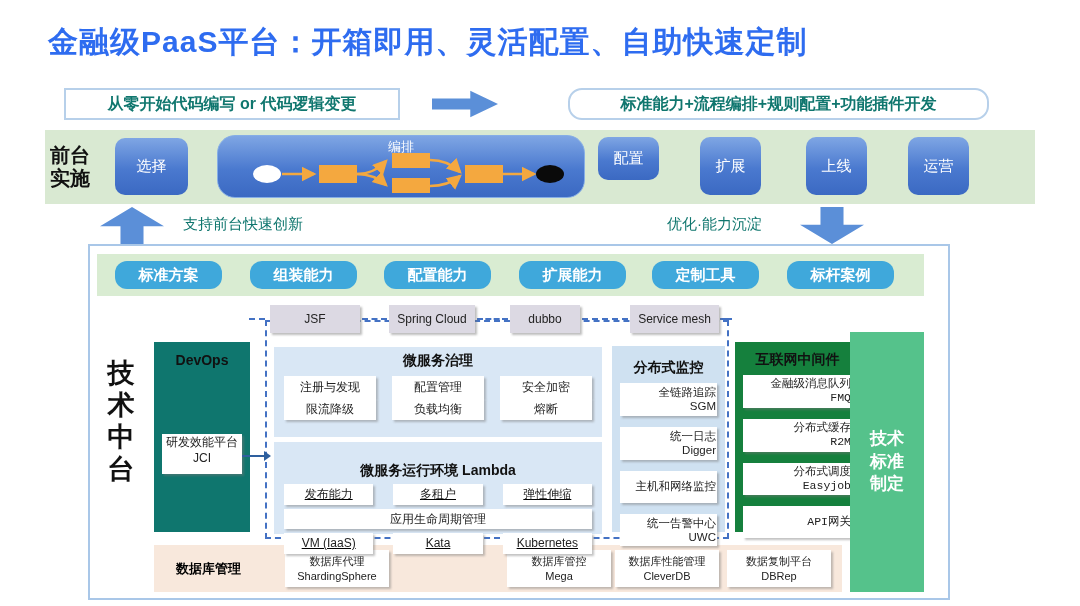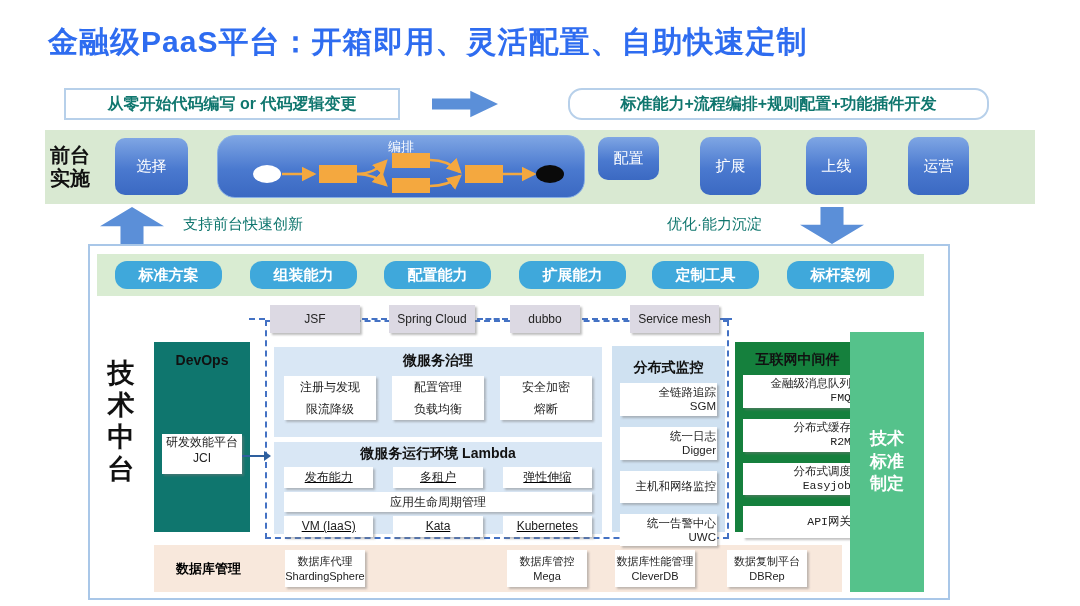--- a/index.html
+++ b/index.html
@@ -81,21 +81,21 @@
   .jci-arrow::after { content:""; position:absolute; right:-7px; top:-4px;
     border-left:7px solid #2e5f9e; border-top:5px solid transparent; border-bottom:5px solid transparent; }
 
   .p-gov { left:184px; top:101px; width:328px; height:90px; background:#d9e7f5; z-index:2; }
   .p-gov .ptitle { margin-top:5px; }
   .gov-grid { display:grid; grid-template-columns:repeat(3,1fr); gap:0 16px;
               margin:6px 10px 0 10px; }
   .gov-grid .wbox { height:22px; line-height:22px; }
 
   .p-lam { left:184px; top:196px; width:328px; height:92px; background:#d9e7f5; z-index:2; }
-  .p-lam .ptitle { margin-top:3px; }
+  .p-lam .ptitle { margin-top:20px; }
   .lam-grid { display:grid; grid-template-columns:repeat(3,1fr); gap:4px 20px; margin:4px 10px 0 10px;text-decoration:underline; }
   .lam-grid .wbox { height:21px; line-height:21px; }
   .lam-full { margin:4px 10px 0 10px; height:20px; line-height:20px; }
 
   .p-mon { left:522px; top:100px; width:113px; height:186px; background:#cfe1f1; z-index:2; }
   .p-mon .ptitle { margin-top:13px; margin-bottom:6px; }
   .p-mid { left:645px; top:96px; width:125px; height:190px; background:#15803d;font-family:Liberation Mono, monospace; }
   .p-mid .ptitle { margin-top:9px; margin-bottom:6px; }
   .colitem { margin:0 8px 11px 8px; min-height:32px; padding:2px 1px;
              display:flex; flex-direction:column; align-items:flex-end; justify-content:center; }
@@ -105,21 +105,21 @@
           text-align:center; font-size:12px; color:#222; }
   .colitem { font-size:11.5px; }
 
   .p-std { left:760px; top:86px; width:74px; height:260px; background:#55c28b;
            display:flex; flex-direction:column; align-items:center; justify-content:center; }
   .p-std span { display:block; color:#fff; font-size:17px; font-weight:bold; line-height:1.35; }
 
   .p-db { left:64px; top:299px; width:688px; height:47px; background:#f8e8dc; }
   .db-label { position:absolute; left:22px; top:0; height:47px; display:flex; align-items:center;
               font-size:13px; font-weight:bold; color:#000000; }
-  .dbitem { position:absolute; top:5px; width:80px; height:37px; font-size:11px;
+  .dbitem { position:absolute; top:5px; width:104px; height:37px; font-size:11px;
             display:flex; flex-direction:column; align-items:center; justify-content:center; }
   .dbitem span { display:block; line-height:1.3; }
   .db0{left:131px}.db1{left:241px}.db2{left:353px}.db3{left:461px}.db4{left:573px}
 </style>
 </head>
 <body>
 
 <div class="canvas">
 
   <div class="title">金融级PaaS平台：开箱即用、灵活配置、自助快速定制</div>

